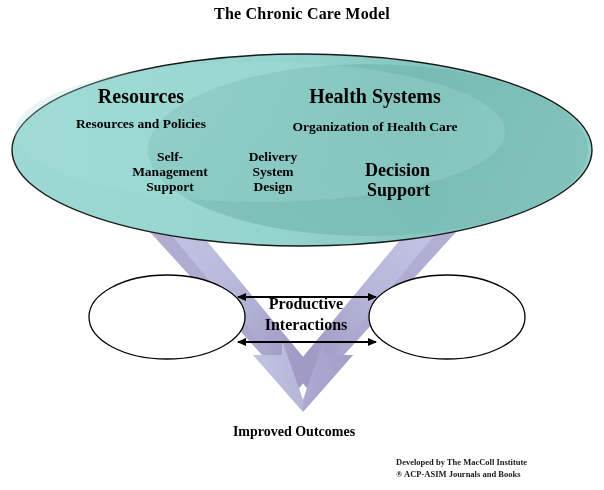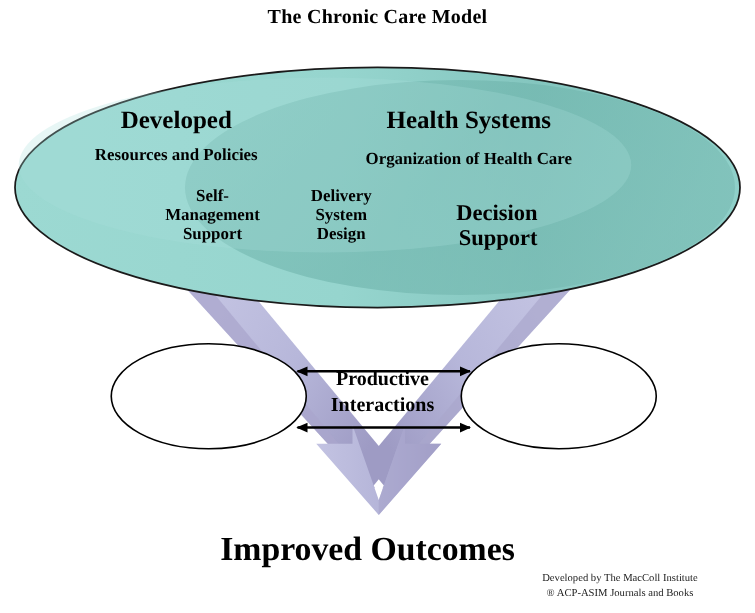--- a/index.html
+++ b/index.html
@@ -38,29 +38,28 @@
 
   #sms{left:122px;top:149px;width:96px;font-size:13.5px;}
   #dsd{left:228px;top:149px;width:90px;font-size:13.5px;}
   #ds{left:340px;top:160px;width:90px;font-size:18px;text-align:right;}
   #cis{left:448px;top:149px;width:110px;font-size:13.5px;}
 
   #patient-label{left:92px;top:284px;width:150px;font-size:14.5px;letter-spacing:1.1px;line-height:1.45;}
   #team-label{left:374px;top:284px;width:160px;font-size:14.5px;letter-spacing:1.1px;line-height:1.45;}
   #interactions-label{left:238px;top:294px;width:136px;font-size:16px;line-height:1.3;}
 
-  #outcomes{left:0;top:424px;width:588px;font-size:27px;}
+  #outcomes{left:0;top:424px;width:588px;font-size:14px;}
 
   #credit{
     position:absolute;left:396px;top:456px;width:200px;
     font-family:"Liberation Serif", serif;
-    font-weight:normal;
+    font-weight:bold;
     font-size:8.5px;
     line-height:1.45;
-    text-align:center;
     color:#1a1a1a;
     white-space:pre-line;
   }
 </style>
 </head>
 <body>
 
 <div id="stage">
 
   <svg id="diagram" viewBox="0 0 604 490" xmlns="http://www.w3.org/2000/svg">
@@ -129,21 +128,21 @@
     <ellipse cx="447" cy="317" rx="78" ry="42" fill="#ffffff" stroke="#000000" stroke-width="1.3"></ellipse>
 
     <g>
       <line x1="238" y1="297" x2="376" y2="297" stroke="#000000" stroke-width="2.1" marker-start="url(#arrowStart)" marker-end="url(#arrowEnd)"></line>
       <line x1="238" y1="342" x2="376" y2="342" stroke="#000000" stroke-width="2.1" marker-start="url(#arrowStart)" marker-end="url(#arrowEnd)"></line>
     </g>
   </svg>
 
   <div class="lbl" id="title">The Chronic Care Model</div>
 
-  <div class="lbl" id="community-heading">Developed</div>
+  <div class="lbl" id="community-heading">Resources</div>
   <div class="lbl" id="community-sub">Resources and Policies</div>
 
   <div class="lbl" id="health-heading">Health Systems</div>
   <div class="lbl" id="health-sub">Organization of Health Care</div>
 
   <div class="lbl" id="sms">Self-
 Management
 Support</div>
   <div class="lbl" id="dsd">Delivery
 System

